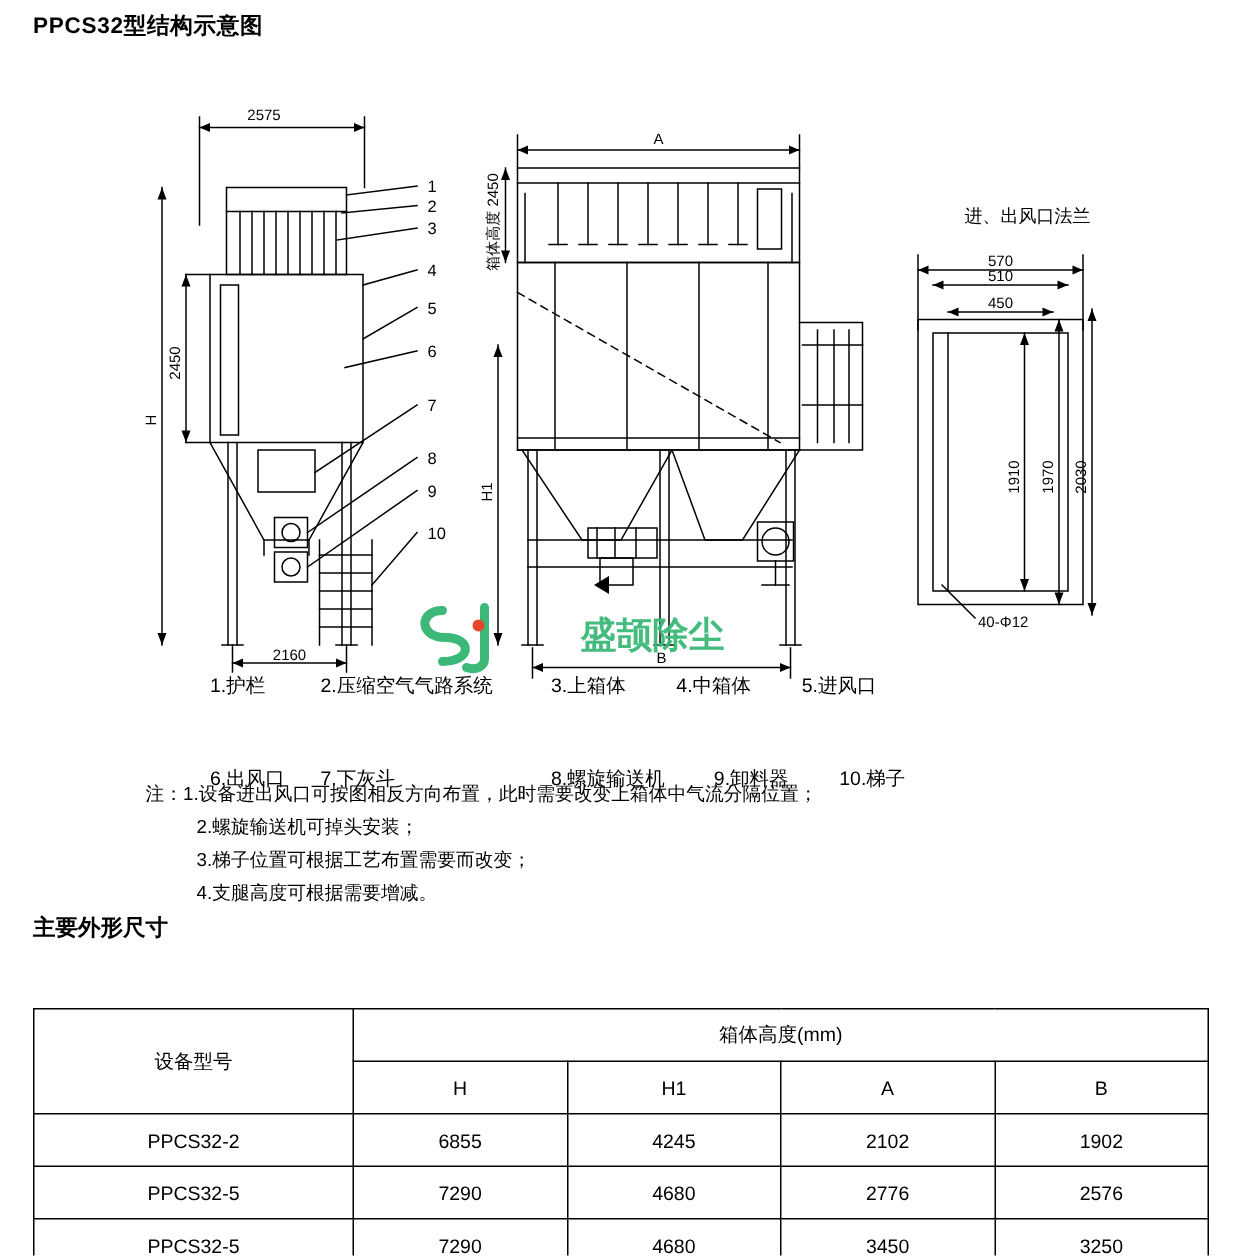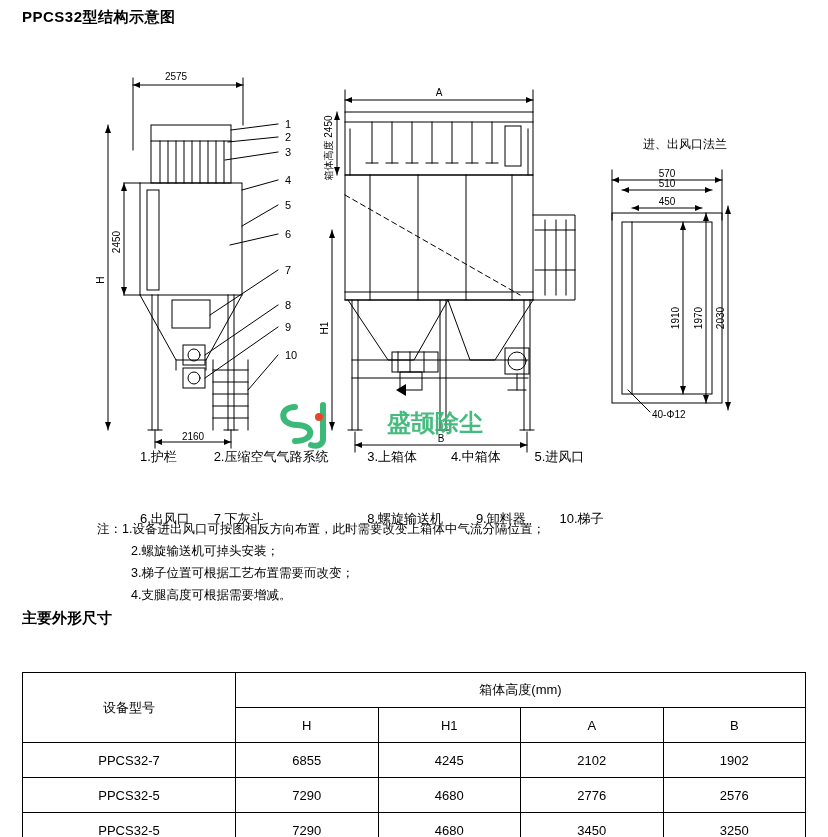--- a/index.html
+++ b/index.html
@@ -327,21 +327,21 @@
     <td class="model-head" rowspan="2">设备型号</td>
     <td colspan="4">箱体高度(mm)</td>
   </tr>
   <tr>
     <td>H</td>
     <td>H1</td>
     <td>A</td>
     <td>B</td>
   </tr>
   <tr>
-    <td>PPCS32-7</td>
+    <td>PPCS32-2</td>
     <td>6855</td>
     <td>4245</td>
     <td>2102</td>
     <td>1902</td>
   </tr>
   <tr>
     <td>PPCS32-5</td>
     <td>7290</td>
     <td>4680</td>
     <td>2776</td>

